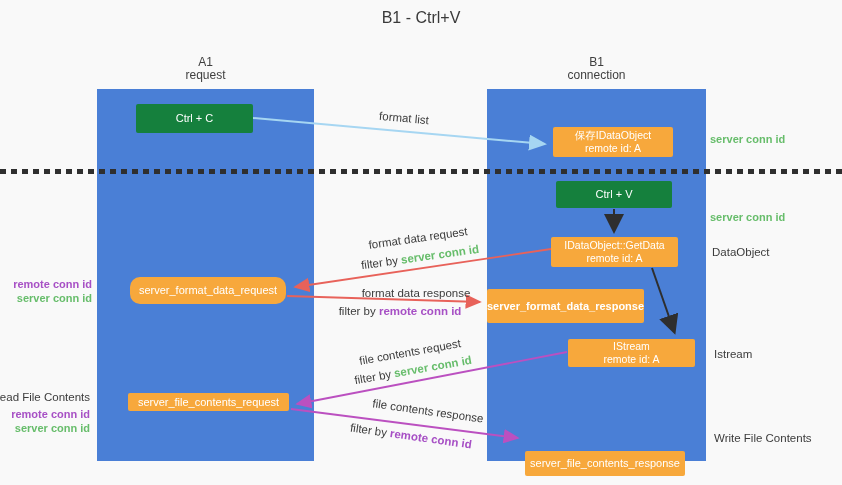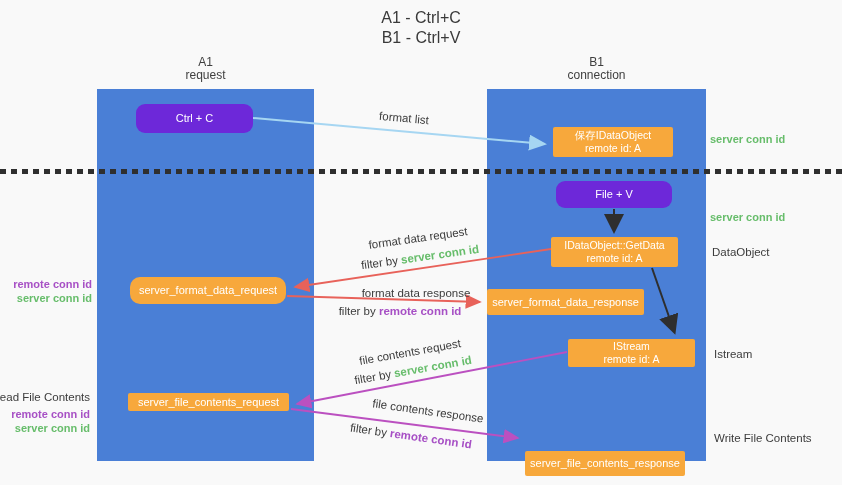--- a/index.html
+++ b/index.html
@@ -34,21 +34,21 @@
     position:absolute;left:0;top:169px;width:842px;height:5px;z-index:2;
     background:repeating-linear-gradient(to right,#2f2f2f 0 6px,transparent 6px 11px);
   }
   svg.arrows{position:absolute;left:0;top:0;z-index:2;}
   .box{
     position:absolute;z-index:3;
     display:flex;flex-direction:column;align-items:center;justify-content:center;
     color:#ffffff;text-align:center;border-radius:2px;
     font-size:11px;line-height:13px;
   }
-  .box.green{background:#6d28d9;border-radius:9px;}
+  .box.green{background:#15803d;}
   .box.orange{background:#f7a83c;}
   .box .l2{font-size:10.5px;}
   .arrow-label{
     position:absolute;z-index:3;white-space:nowrap;
     color:#3c3c3c;font-size:11.5px;
   }
   .centered{transform:translate(-50%,-50%);}
   .rot-m8{transform:translate(-50%,-50%) rotate(-8deg);}
   .rot-m10{transform:translate(-50%,-50%) rotate(-10deg);}
   .rot-p5{transform:translate(-50%,-50%) rotate(5deg);}
@@ -62,21 +62,20 @@
   .side-label.bold-green{color:#67bd6b;font-weight:bold;font-size:11px;}
   .side-label.bold-purple{color:#a750c5;font-weight:bold;font-size:11px;}
   .align-right{text-align:right;}
 </style>
 </head>
 <body>
 
 <div class="stage">
 
   <div class="title">
-    <div>A1 - Ctrl+C</div>
     <div>B1 - Ctrl+V</div>
   </div>
 
   <div class="lifeline-head head-left">
     <div>A1</div>
     <div>request</div>
   </div>
   <div class="lifeline-head head-right">
     <div>B1</div>
     <div>connection</div>
@@ -114,33 +113,33 @@
   <div class="box green" style="left:136px;top:104px;width:117px;height:29px;">
     <div>Ctrl + C</div>
   </div>
 
   <div class="box orange" style="left:553px;top:127px;width:120px;height:30px;">
     <div class="l2">保存IDataObject</div>
     <div class="l2">remote id: A</div>
   </div>
 
   <div class="box green" style="left:556px;top:181px;width:116px;height:27px;">
-    <div>File + V</div>
+    <div>Ctrl + V</div>
   </div>
 
   <div class="box orange" style="left:551px;top:237px;width:127px;height:30px;">
     <div class="l2">IDataObject::GetData</div>
     <div class="l2">remote id: A</div>
   </div>
 
   <div class="box orange" style="left:130px;top:277px;width:156px;height:27px;border-radius:10px;">
     <div>server_format_data_request</div>
   </div>
 
-  <div class="box orange" style="left:487px;top:289px;width:157px;height:26px;">
+  <div class="box orange" style="left:487px;top:289px;width:157px;height:34px;font-weight:bold;">
     <div>server_format_data_response</div>
   </div>
 
   <div class="box orange" style="left:568px;top:339px;width:127px;height:28px;">
     <div class="l2">IStream</div>
     <div class="l2">remote id: A</div>
   </div>
 
   <div class="box orange" style="left:128px;top:393px;width:161px;height:18px;">
     <div>server_file_contents_request</div>

